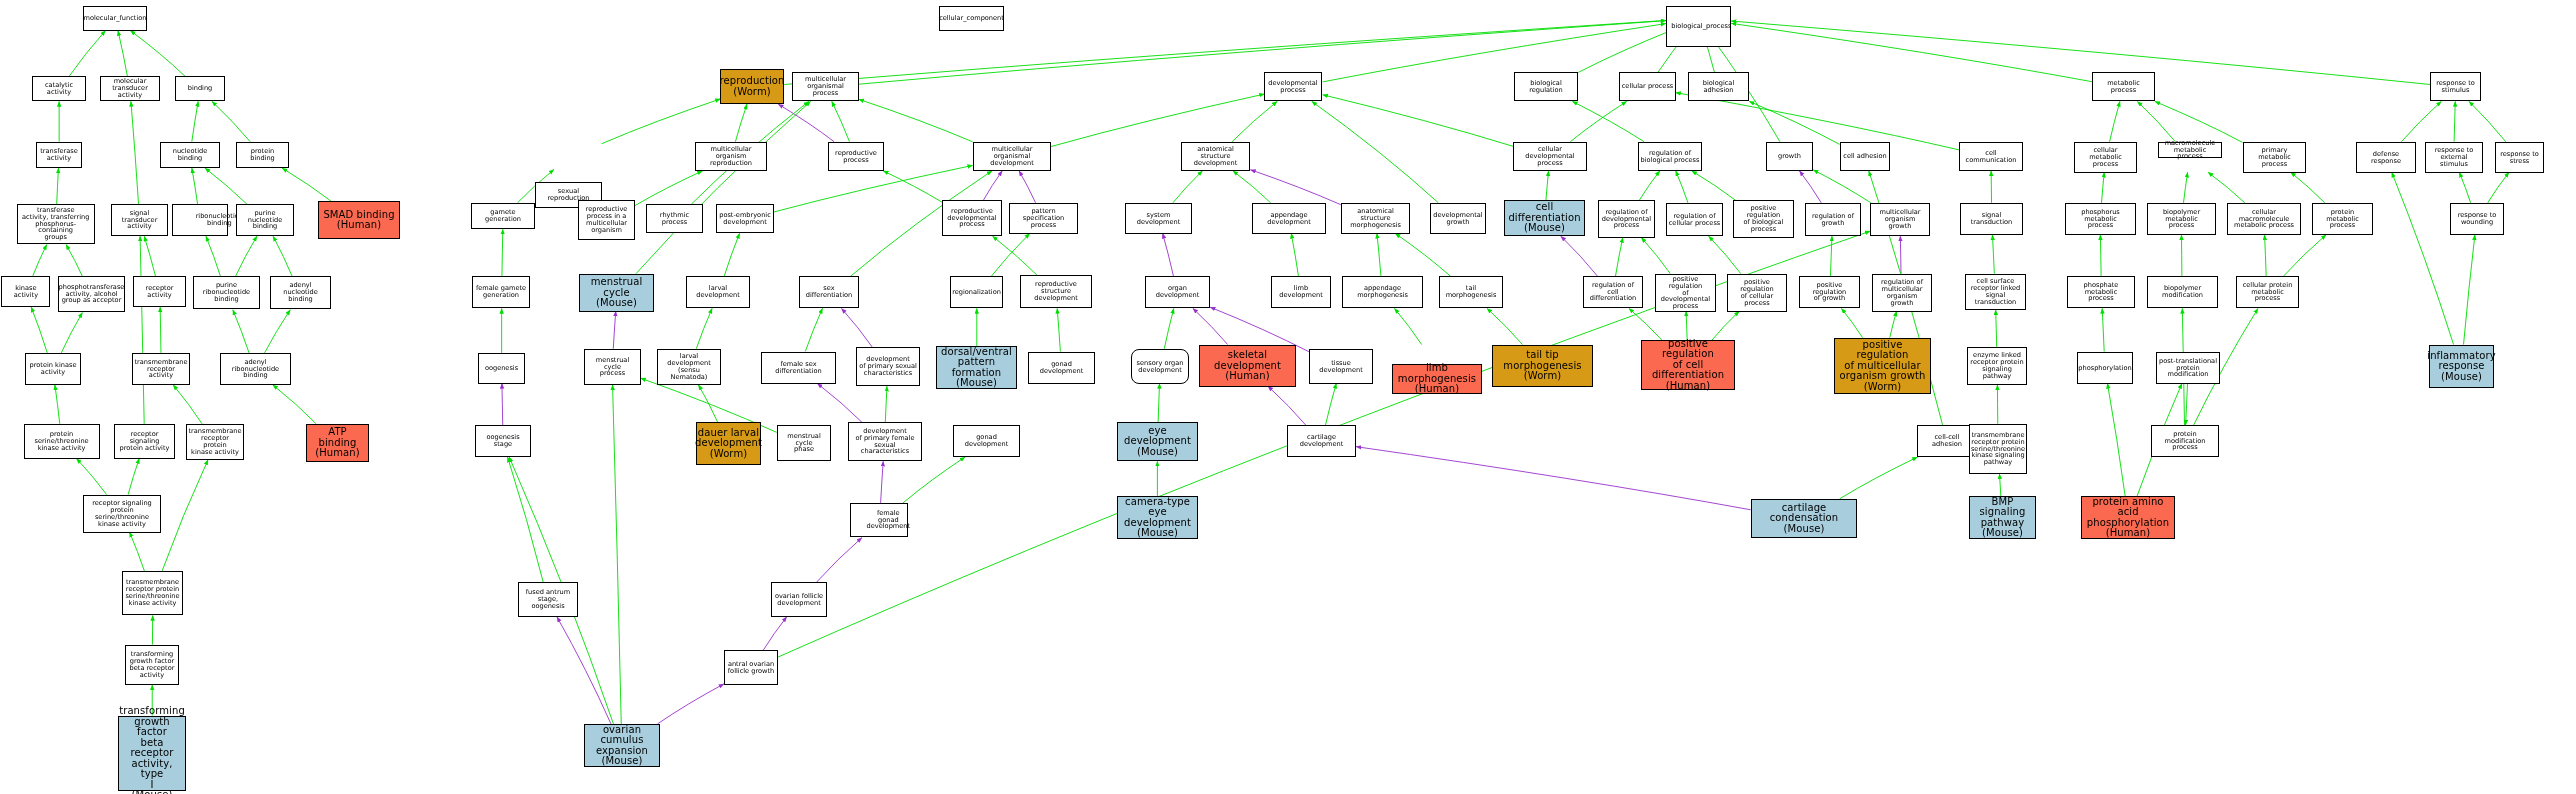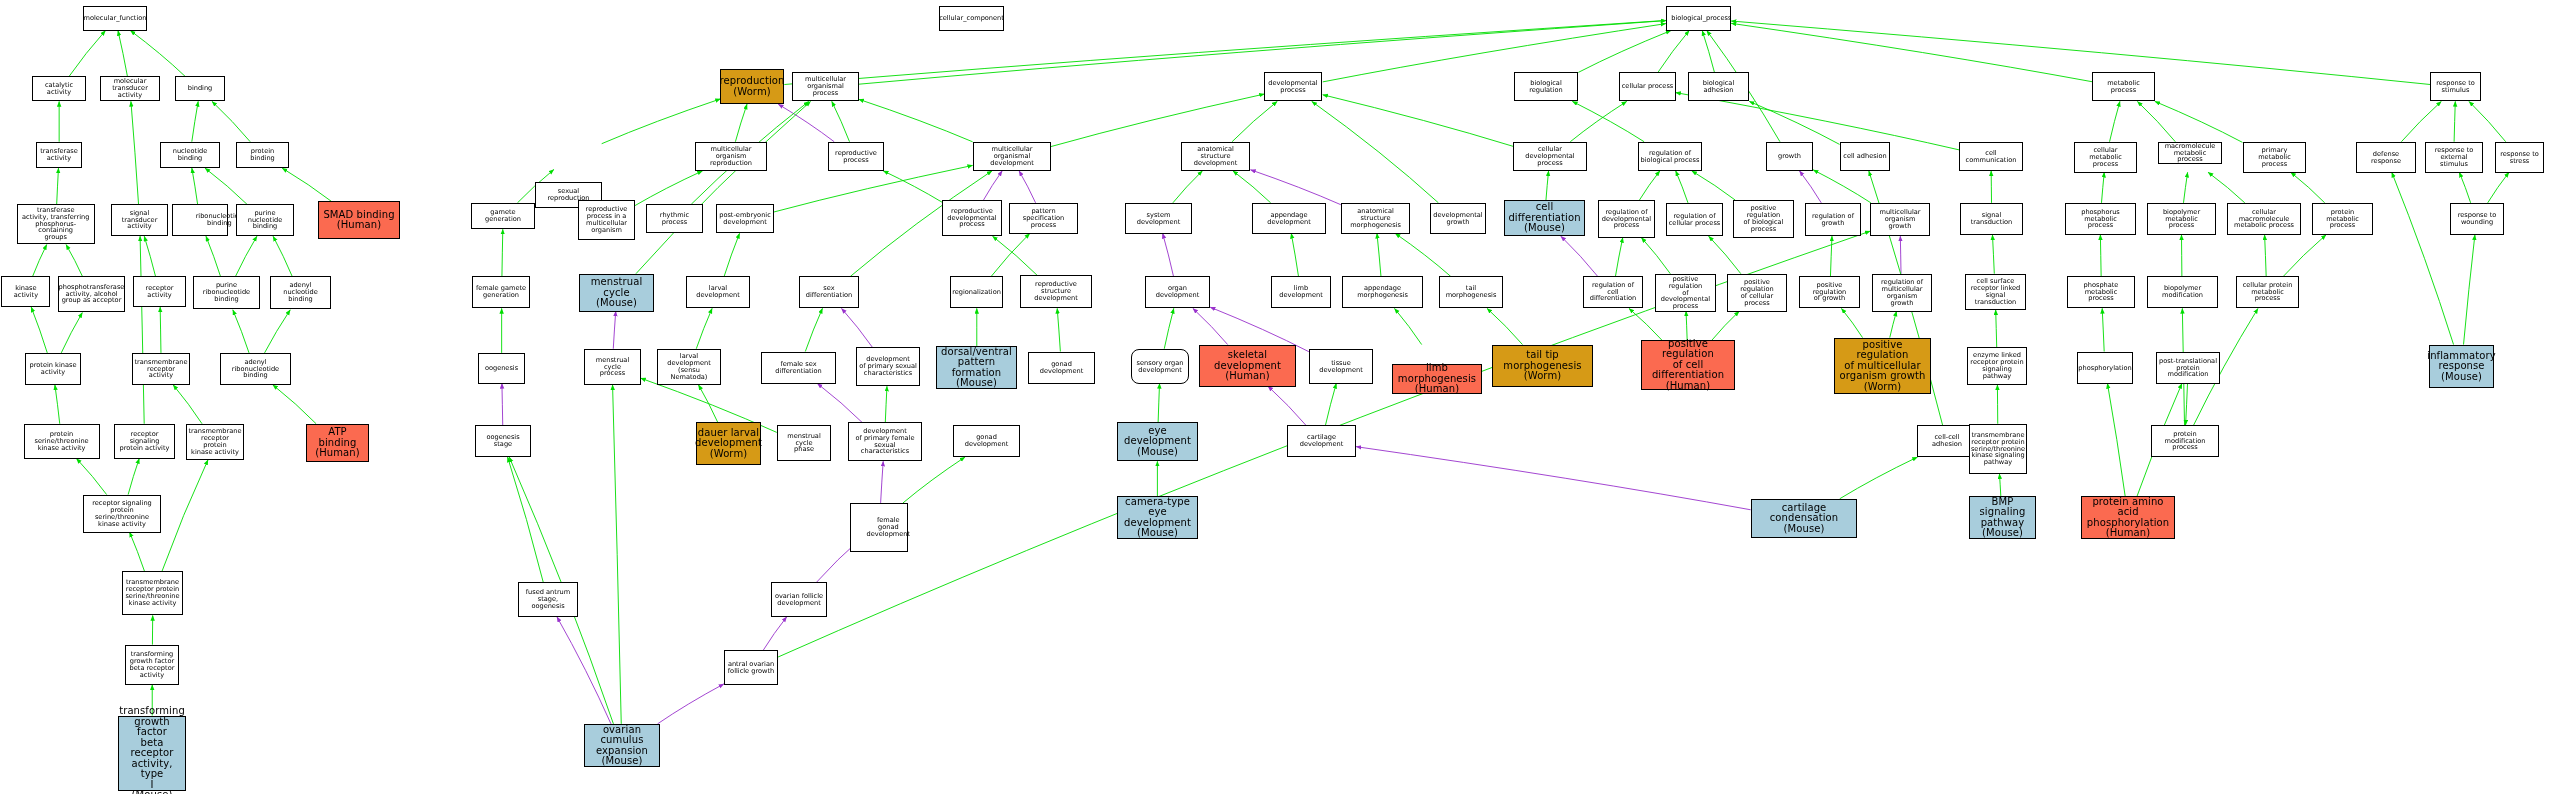--- a/index.html
+++ b/index.html
@@ -243,21 +243,21 @@
 growth factor
 beta receptor
 activity</div>
       <div class="node n-blue" style="left: 118px; top: 716px; width: 68px; height: 75px;">transforming
 growth factor
 beta receptor
 activity, type
 I
 (Mouse)</div>
       <div class="node n-white" style="left: 939px; top: 5.6px; width: 65px; height: 25px;">cellular_component</div>
-      <div class="node n-white" style="left: 1666px; top: 5.6px; width: 65px; height: 25px; padding-left: 7px;">biological_process</div>
+      <div class="node n-white" style="left: 1666px; top: 5.6px; width: 65px; height: 41px; padding-left: 7px;">biological_process</div>
       <div class="node n-orange" style="left: 720px; top: 69px; width: 64px; height: 35px;">reproduction
 (Worm)</div>
       <div class="node n-white" style="left: 792px; top: 72px; width: 67px; height: 29px;">multicellular
 organismal process</div>
       <div class="node n-white" style="left: 1264px; top: 72px; width: 58px; height: 29px;">developmental
 process</div>
       <div class="node n-white" style="left: 1514px; top: 72px; width: 64px; height: 29px;">biological regulation</div>
       <div class="node n-white" style="left: 1619px; top: 72px; width: 57px; height: 29px;">cellular process</div>
       <div class="node n-white" style="left: 1688px; top: 72px; width: 61px; height: 29px;">biological adhesion</div>
       <div class="node n-white" style="left: 2092px; top: 72px; width: 63px; height: 29px;">metabolic process</div>
@@ -274,21 +274,21 @@
 development</div>
       <div class="node n-white" style="left: 1513px; top: 142px; width: 74px; height: 29px;">cellular developmental
 process</div>
       <div class="node n-white" style="left: 1638px; top: 142px; width: 64px; height: 29px;">regulation of
 biological process</div>
       <div class="node n-white" style="left: 1766px; top: 142px; width: 47px; height: 29px;">growth</div>
       <div class="node n-white" style="left: 1840px; top: 142px; width: 50px; height: 29px;">cell adhesion</div>
       <div class="node n-white" style="left: 1959px; top: 142px; width: 64px; height: 29px;">cell communication</div>
       <div class="node n-white" style="left: 2074px; top: 142px; width: 63px; height: 31px;">cellular metabolic
 process</div>
-      <div class="node n-white" style="left: 2158px; top: 142px; width: 64px; height: 22px;">macromolecule
+      <div class="node n-white" style="left: 2158px; top: 142px; width: 64px; height: 16px;">macromolecule
 metabolic process</div>
       <div class="node n-white" style="left: 2243px; top: 142px; width: 63px; height: 31px;">primary metabolic
 process</div>
       <div class="node n-white" style="left: 2356px; top: 142px; width: 60px; height: 31px;">defense response</div>
       <div class="node n-white" style="left: 2425px; top: 142px; width: 58px; height: 31px;">response to
 external stimulus</div>
       <div class="node n-white" style="left: 2495px; top: 142px; width: 49px; height: 31px;">response to
 stress</div>
       <div class="node n-white" style="left: 471px; top: 203px; width: 64px; height: 26.4px;">gamete generation</div>
       <div class="node n-white" style="left: 578px; top: 200px; width: 57px; height: 40px;">reproductive
@@ -420,21 +420,21 @@
 (Mouse)</div>
       <div class="node n-white" style="left: 1287px; top: 425px; width: 69px; height: 32px;">cartilage development</div>
       <div class="node n-white" style="left: 1917px; top: 425px; width: 60px; height: 32px;">cell-cell adhesion</div>
       <div class="node n-white" style="left: 1969px; top: 424px; width: 58px; height: 50px;">transmembrane
 receptor protein
 serine/threonine
 kinase signaling
 pathway</div>
       <div class="node n-white" style="left: 2151px; top: 425px; width: 68px; height: 32px;">protein modification
 process</div>
-      <div class="node n-white" style="left: 850px; top: 503px; width: 58px; height: 49px; padding-left: 20px;">female gonad
+      <div class="node n-white" style="left: 850px; top: 503px; width: 58px; height: 34px; padding-left: 20px;">female gonad
 development</div>
       <div class="node n-blue" style="left: 1117px; top: 496px; width: 81px; height: 43px;">camera-type
 eye development
 (Mouse)</div>
       <div class="node n-blue" style="left: 1751px; top: 499px; width: 106px; height: 39px;">cartilage condensation
 (Mouse)</div>
       <div class="node n-blue" style="left: 1969px; top: 496px; width: 67px; height: 43px;">BMP signaling
 pathway
 (Mouse)</div>
       <div class="node n-red" style="left: 2081px; top: 496px; width: 94px; height: 43px;">protein amino

